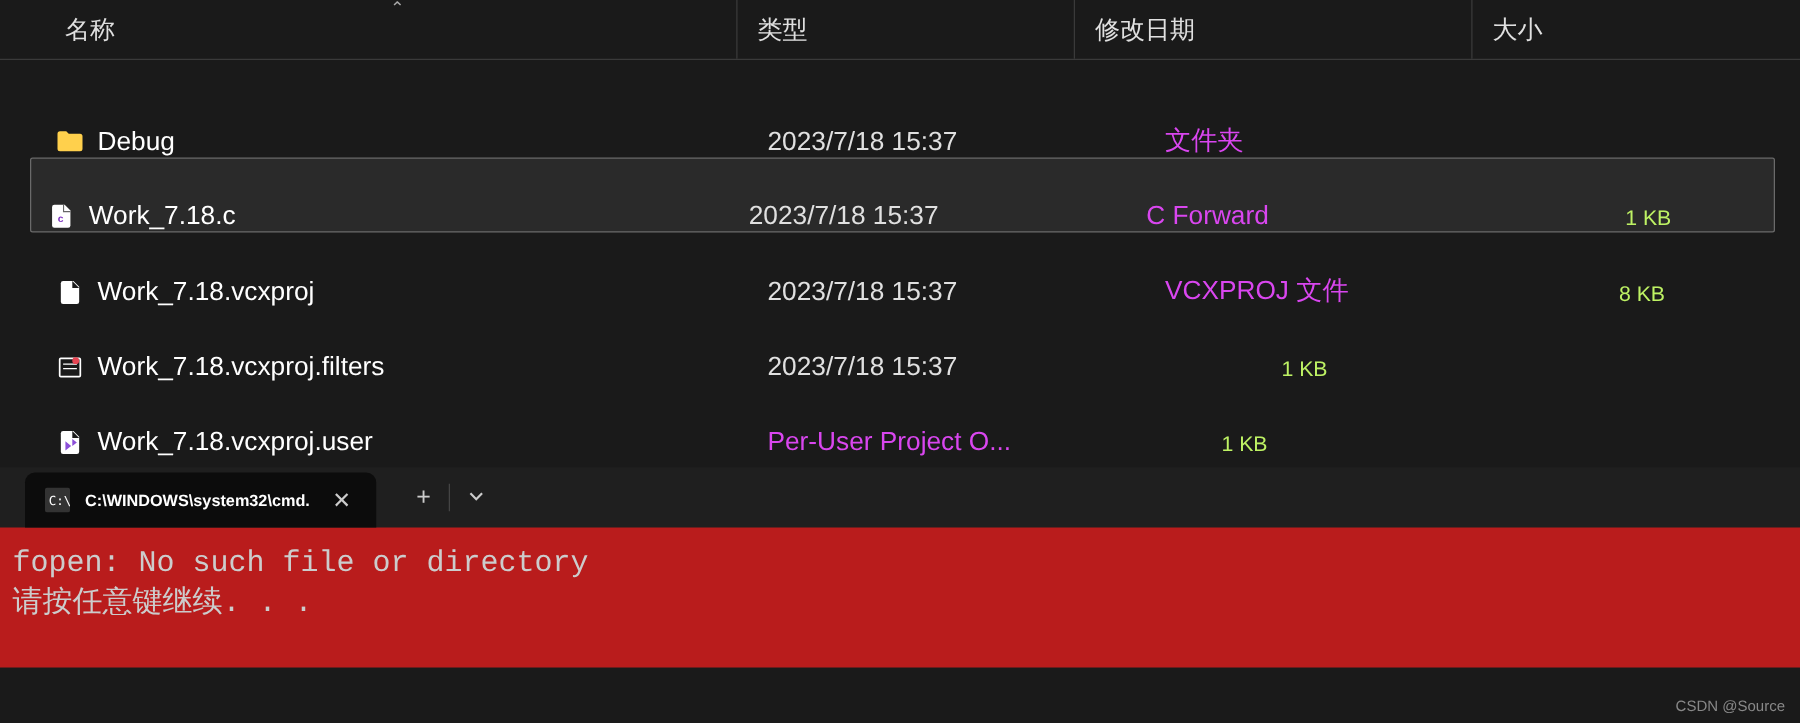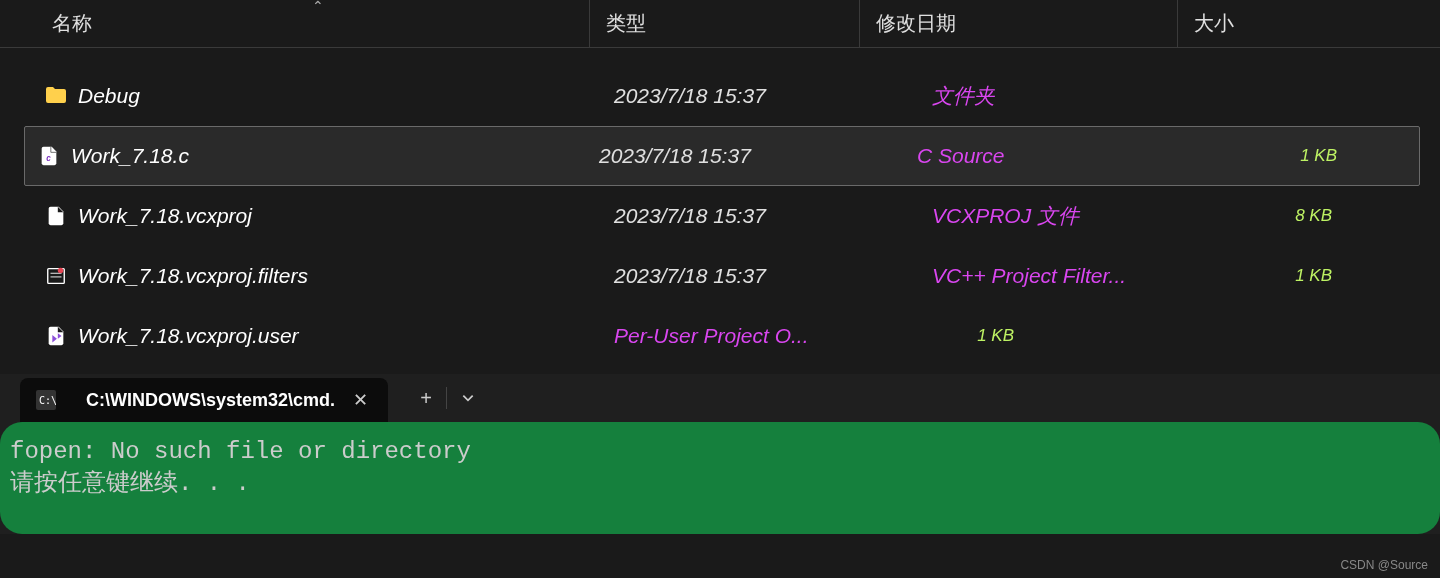--- a/index.html
+++ b/index.html
@@ -45,23 +45,22 @@
       top: -2px;
       font-size: 14px;
       color: #aaa;
     }
     .file-list {
       padding-top: 18px;
     }
     .file-row {
       display: flex;
       height: 60px;
-      align-items: center;
+      align-items: flex-end;
       padding: 0 8px;
-      font-style: italic;
     }
     .file-row.selected {
       border: 1px solid #6a6a6a;
       background: #2a2a2a;
       border-radius: 2px;
       margin: 0 20px 0 24px;
       padding: 0;
     }
     .file-row.selected .cell-name { padding-left: 12px; width: 558px; }
     .file-row.selected .cell-date { width: 318px; }
@@ -126,27 +125,26 @@
       padding: 0 14px 0 16px;
       border-radius: 8px 8px 0 0;
       gap: 12px;
       margin-top: 4px;
     }
     .tab-icon {
       width: 20px;
       height: 20px;
     }
     .tab-title {
-      font-size: 18px;
+      font-size: 13px;
       font-weight: 600;
       color: #ffffff;
       max-width: 280px;
       white-space: nowrap;
       overflow: hidden;
-      margin-left: 18px;
     }
     .tab-close {
       font-size: 18px;
       color: #ccc;
       cursor: pointer;
       padding: 2px 6px;
     }
     .tab-actions {
       display: flex;
       align-items: center;
@@ -158,28 +156,27 @@
       padding: 6px 14px;
       font-size: 20px;
       cursor: pointer;
     }
     .tab-divider {
       width: 1px;
       height: 22px;
       background: #444;
     }
     .terminal-content {
-      background: #15803d;
+      background: #b91c1c;
       padding: 14px 10px;
       font-family: "Consolas", "Courier New", monospace;
       font-size: 24px;
       line-height: 1.35;
       color: #cccccc;
       min-height: 112px;
-      border-radius: 22px;
     }
     .watermark {
       position: absolute;
       bottom: 6px;
       right: 12px;
       font-size: 12px;
       color: #888;
     }
   </style>
 </head>
@@ -217,21 +214,21 @@
         <span class="icon file-icon">
           <svg viewBox="0 0 24 24" width="22" height="22">
               <path d="M6 2h9l5 5v13a2 2 0 0 1-2 2H6a2 2 0 0 1-2-2V4a2 2 0 0 1 2-2z" fill="#fff"></path>
               <path d="M14 2v6h6" fill="none" stroke="#666" stroke-width="1"></path>
               <text x="9" y="17" font-size="9" fill="#7b2fbf" font-weight="bold">c</text>
             </svg>
         </span>
         <span>Work_7.18.c</span>
       </div>
       <div class="cell-date">2023/7/18 15:37</div>
-      <div class="cell-type">C Source</div>
+      <div class="cell-type">C Forward</div>
       <div class="cell-size">1 KB</div>
     </div>
 
     <div class="file-row">
       <div class="cell-name">
         <span class="icon file-icon">
           <svg viewBox="0 0 24 24" width="22" height="22">
               <path d="M6 2h9l5 5v13a2 2 0 0 1-2 2H6a2 2 0 0 1-2-2V4a2 2 0 0 1 2-2z"></path>
               <path d="M14 2v6h6" fill="#1a1a1a"></path>
             </svg>
@@ -249,21 +246,20 @@
           <svg viewBox="0 0 24 24" width="22" height="22">
               <rect x="3" y="4" width="18" height="16" rx="1" fill="none" stroke="#fff" stroke-width="1.5"></rect>
               <line x1="6" y1="9" x2="18" y2="9" stroke="#fff" stroke-width="1"></line>
               <line x1="6" y1="13" x2="18" y2="13" stroke="#fff" stroke-width="1"></line>
               <circle cx="17" cy="6" r="3" fill="#e64553"></circle>
             </svg>
         </span>
         <span>Work_7.18.vcxproj.filters</span>
       </div>
       <div class="cell-date">2023/7/18 15:37</div>
-      <div class="cell-type">VC++ Project Filter...</div>
       <div class="cell-size">1 KB</div>
     </div>
 
     <div class="file-row">
       <div class="cell-name">
         <span class="icon file-icon">
           <svg viewBox="0 0 24 24" width="22" height="22">
               <path d="M6 2h9l5 5v13a2 2 0 0 1-2 2H6a2 2 0 0 1-2-2V4a2 2 0 0 1 2-2z" fill="#fff"></path>
               <path d="M14 2v6h6" fill="#1a1a1a"></path>
               <path d="M8 11l5 4-5 4V11z M14 9l4 3-4 3V9z" fill="#8c4fd9"></path>

